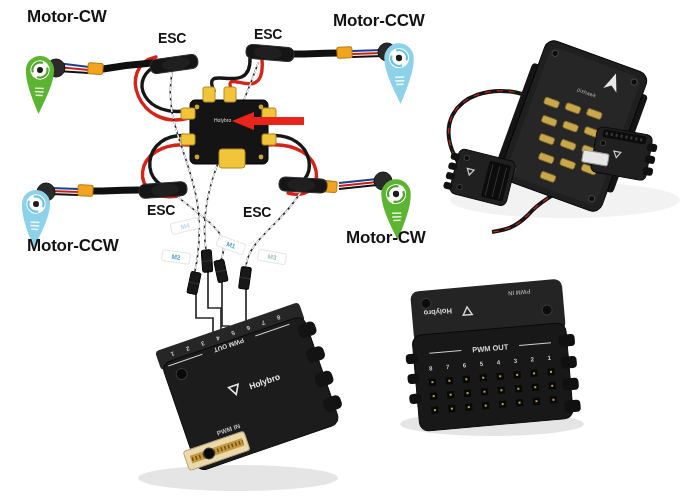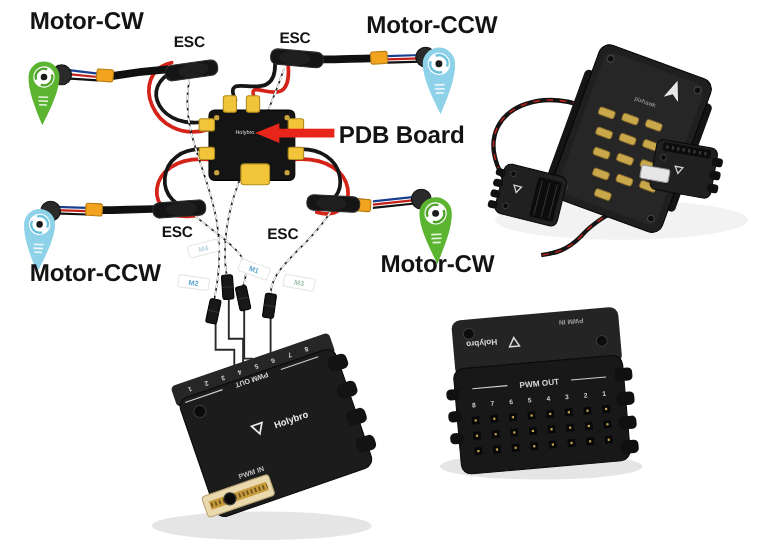--- a/index.html
+++ b/index.html
@@ -1,19 +1,19 @@
 <!DOCTYPE html>
 <html><head>
 <meta charset="utf-8">
 <style>
   html,body{margin:0;padding:0;background:#fff;}
   .stage{position:relative;width:688px;height:497px;background:#ffffff;overflow:hidden;
          font-family:"Liberation Sans",sans-serif;}
   .stage svg{position:absolute;left:0;top:0;}
-  .lbl{position:absolute;color:#131313;font-weight:600;font-size:22px;line-height:1;
+  .lbl{position:absolute;color:#131313;font-weight:600;font-size:17px;line-height:1;
        letter-spacing:-0.2px;white-space:nowrap;}
   .lbl.esc{font-size:14px;font-weight:600;}
   svg text{font-family:"Liberation Sans",sans-serif;}
   .modtxt{fill:#d6d6d6;font-weight:700;}
   .pin-num{fill:#cfcfcf;font-size:6px;font-weight:700;}
 </style>
 </head>
 <body>
 
 <div class="stage">
@@ -365,14 +365,13 @@
 </svg>
 
   <div class="lbl" style="left:27px;top:8px;">Motor-CW</div>
   <div class="lbl" style="left:333px;top:12px;">Motor-CCW</div>
   <div class="lbl" style="left:27px;top:237px;">Motor-CCW</div>
   <div class="lbl" style="left:346px;top:229px;">Motor-CW</div>
   <div class="lbl esc" style="left:158px;top:31px;">ESC</div>
   <div class="lbl esc" style="left:254px;top:27px;">ESC</div>
   <div class="lbl esc" style="left:147px;top:203px;">ESC</div>
   <div class="lbl esc" style="left:243px;top:205px;">ESC</div>
-  <div class="lbl" style="left:308px;top:112px;">PDB Board</div>
 </div>
 
 </body></html>

